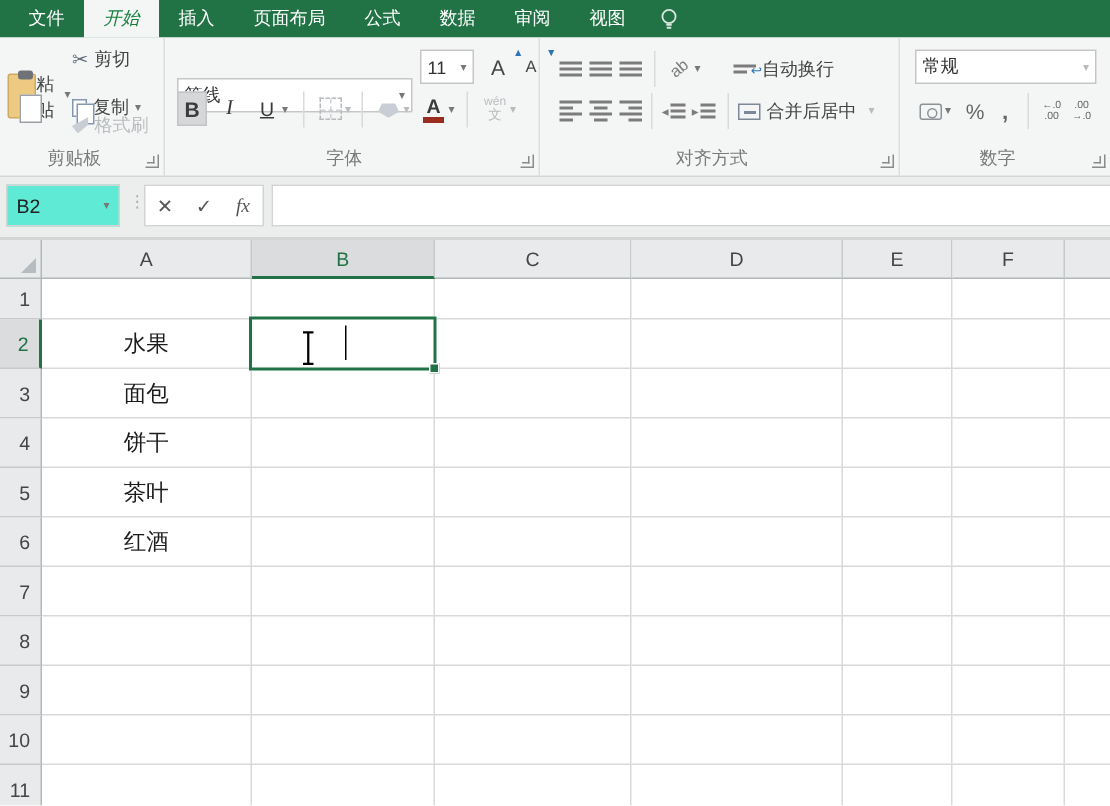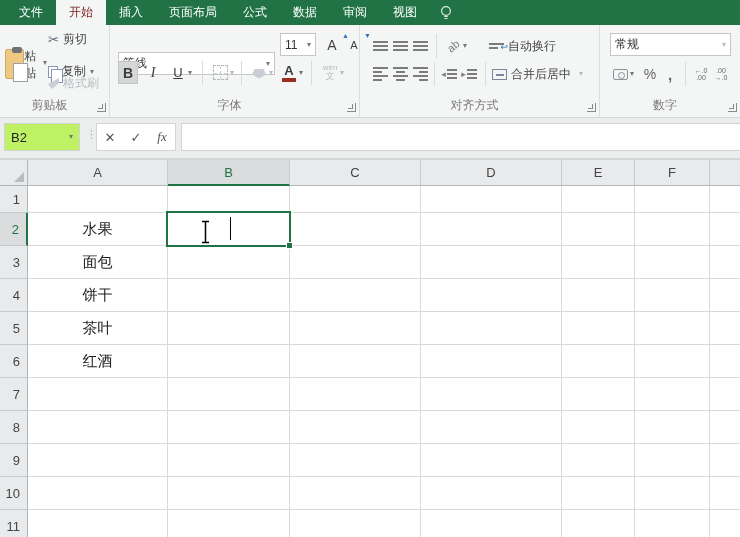--- a/index.html
+++ b/index.html
@@ -4,21 +4,21 @@
 <style>
   * { margin:0; padding:0; box-sizing:border-box; }
   html,body { width:740px; height:537px; overflow:hidden; }
   body { font-family:"Liberation Sans", sans-serif; position:relative; background:#fff; }
 
   
   .tabbar { position:absolute; left:0; top:0; width:740px; height:25px; background:#217346;
             display:flex; align-items:stretch; color:#fff; font-size:12px; }
   .tab { display:flex; align-items:center; padding:12px 13px; cursor:default; white-space:nowrap; }
   .tab.file { margin-left:6px; }
-  .tab.active { background:#f4f5f5; color:#7f1d1d; }
+  .tab.active { background:#f4f5f5; color:#15803d;font-style:italic; }
   .tellme { display:flex; align-items:center; gap:6px; color:rgba(255,255,255,.78); padding:0 10px; }
 
   
   .ribbon { position:absolute; left:0; top:25px; width:740px; height:93px; background:#f4f5f5;
             border-bottom:1px solid #d4d6d8; font-size:12px; color:#444; }
   .grp { position:absolute; top:0; height:100%; border-right:1px solid #dcdddf; }
   .grp-label { position:absolute; bottom:3px; left:0; right:10px; text-align:center; color:#7a7a7a; font-size:12px; }
   .launcher { position:absolute; bottom:5px; right:3px; width:9px; height:9px;
               border-right:1px solid #8a8a8a; border-bottom:1px solid #8a8a8a; }
   .launcher::before { content:""; position:absolute; right:2px; bottom:2px; width:4px; height:4px;
@@ -80,21 +80,21 @@
 
   
   .money-icon { width:15px; height:11px; border:1px solid #8c9298; border-radius:2px; position:relative; }
   .money-icon::before { content:""; position:absolute; left:4px; top:2px; width:5px; height:5px; border:1px solid #8c9298; border-radius:50%; }
   .pct { font-size:14px; color:#666; } .comma { font-size:15px; font-weight:bold; color:#666; }
   .decimal { display:flex; flex-direction:column; line-height:1; font-size:7px; color:#666; align-items:center; }
 
   
   .fbar { position:absolute; left:0; top:118px; width:740px; height:42px; background:#eceded;
           border-bottom:2px solid #d4d5d6; }
-  .namebox { position:absolute; left:4px; top:5px; width:76px; height:28px; background:#bef264;
+  .namebox { position:absolute; left:4px; top:5px; width:76px; height:28px; background:#5eead4;
              border:1px solid #d3d3d3; display:flex; align-items:center; padding:0 6px; font-size:13px; color:#222; }
   .namebox .arrow { margin-left:auto; }
   .fdots { position:absolute; left:86px; top:10px; color:#a9a9a9; font-size:11px; letter-spacing:0; }
   .fxbox { position:absolute; left:96px; top:5px; width:80px; height:28px; background:#fff;
            border:1px solid #d3d3d3; display:flex; }
   .fxbox span { flex:1; display:flex; align-items:center; justify-content:center; font-size:13px; color:#555; }
   .fx-it { font-style:italic; font-family:"Liberation Serif", serif; }
   .finput { position:absolute; left:181px; top:5px; right:0; height:28px; background:#fff;
             border:1px solid #d3d3d3; border-right:none; padding:0 6px; font-size:13px; display:flex; align-items:center; }
 

